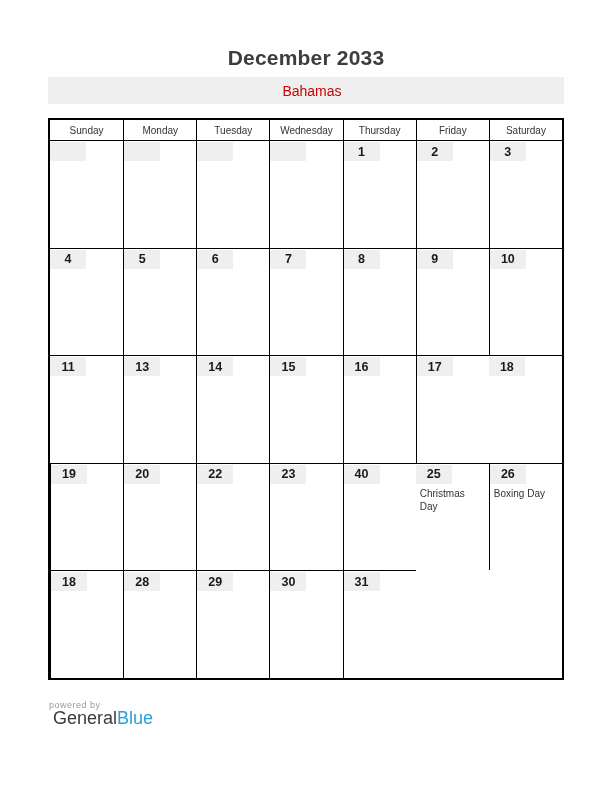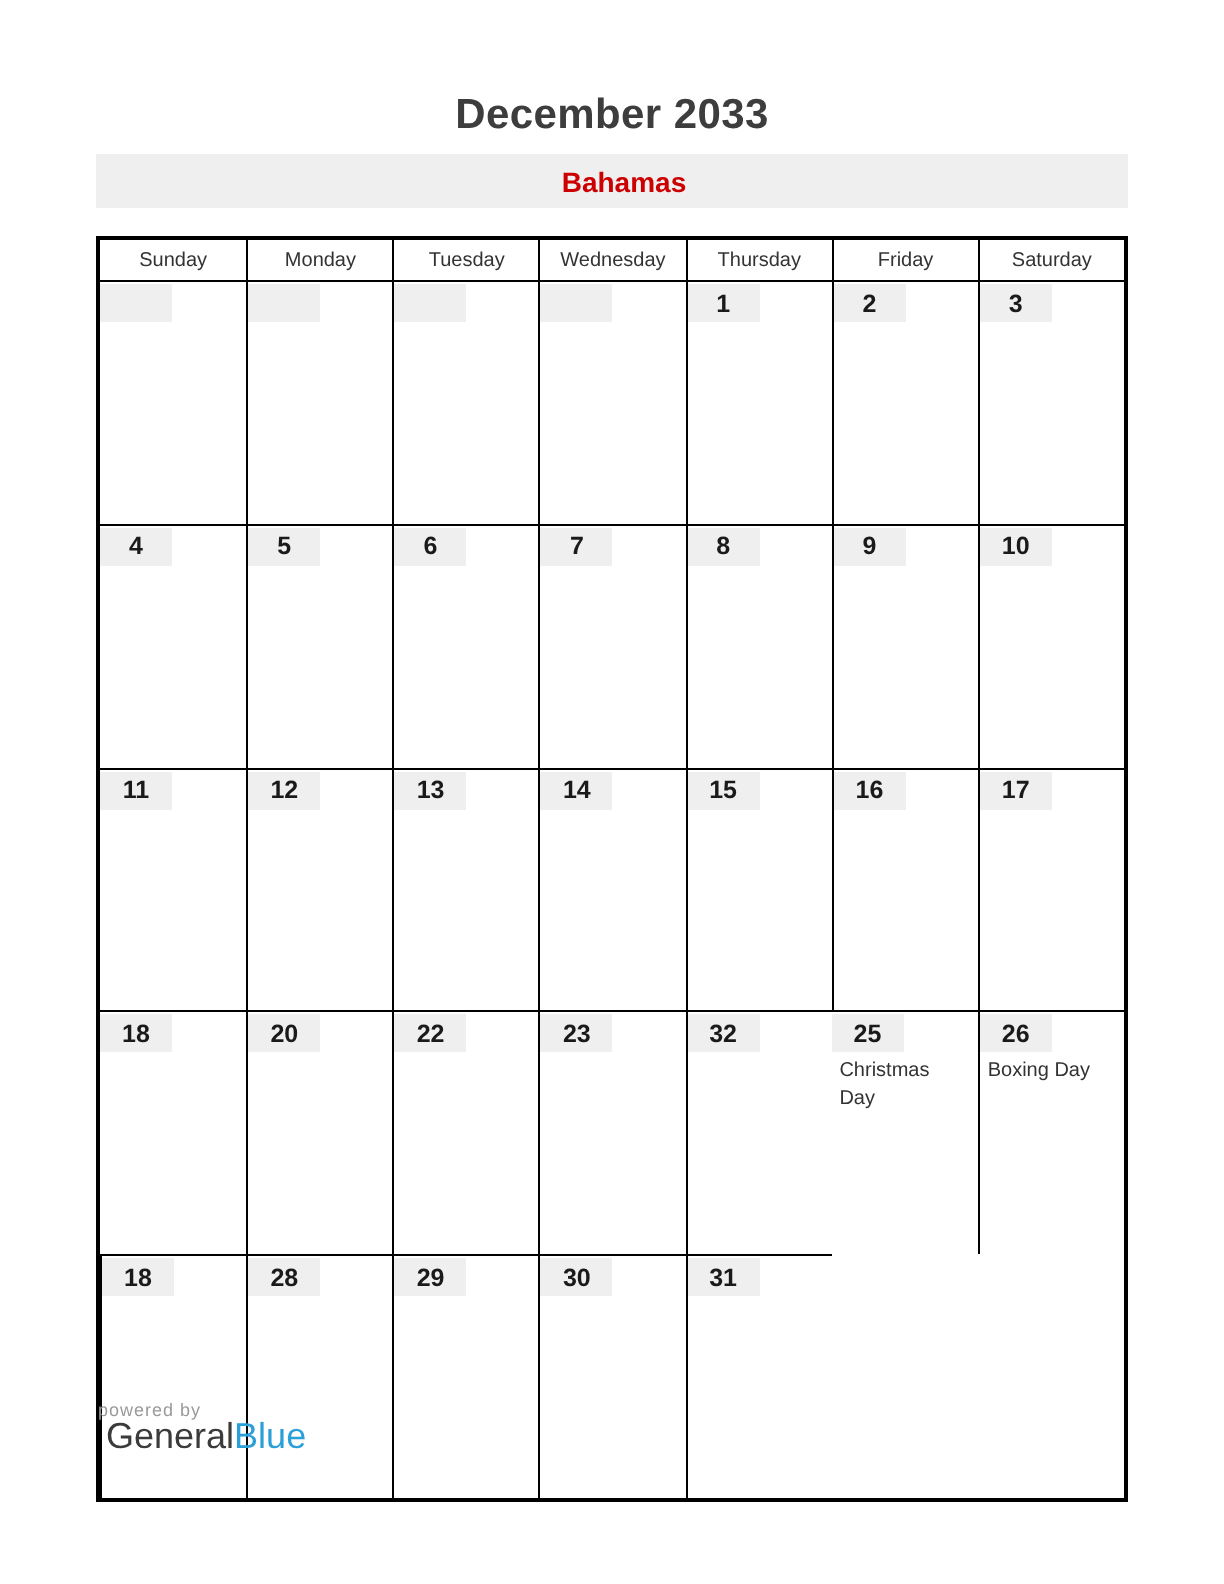--- a/index.html
+++ b/index.html
@@ -32,30 +32,30 @@
     left: 48px;
     width: 516px;
     height: 27px;
     background: var(--banner-bg, #efefef);
     display: flex;
     align-items: center;
     justify-content: center;
   }
   .country-label {
     font-size: 14px;
-    font-weight: bold;
+    font-weight: normal;
     color: var(--accent-red, #cc0000);
     padding-left: 12px;
   }
   .calendar {
     position: absolute;
     top: 118px;
     left: 48px;
     width: 516px;
-    height: 633px;
+    height: 562px;
     box-sizing: border-box;
     border: 2px solid var(--grid-border, #000000);
     display: grid;
     grid-template-columns: repeat(7, 1fr);
     grid-template-rows: 20px repeat(5, 1fr);
   }
   .hcell, .dcell {
     box-sizing: border-box;
     border-left: 1px solid var(--grid-border, #000000);
     border-top: 1px solid var(--grid-border, #000000);
@@ -167,51 +167,51 @@
       <div class="dcell">
         <div class="day-badge">9</div>
       </div>
       <div class="dcell">
         <div class="day-badge">10</div>
       </div>
       <div class="dcell first-col">
         <div class="day-badge">11</div>
       </div>
       <div class="dcell">
-        <div class="day-badge">12</div>
-      </div>
-      <div class="dcell">
         <div class="day-badge">13</div>
       </div>
       <div class="dcell">
         <div class="day-badge">14</div>
       </div>
       <div class="dcell">
         <div class="day-badge">15</div>
       </div>
       <div class="dcell">
         <div class="day-badge">16</div>
       </div>
       <div class="dcell">
         <div class="day-badge">17</div>
       </div>
       <div class="dcell first-col">
         <div class="day-badge">18</div>
       </div>
       <div class="dcell">
+        <div class="day-badge">19</div>
+      </div>
+      <div class="dcell">
         <div class="day-badge">20</div>
       </div>
       <div class="dcell">
         <div class="day-badge">22</div>
       </div>
       <div class="dcell">
         <div class="day-badge">23</div>
       </div>
       <div class="dcell">
-        <div class="day-badge">32</div>
+        <div class="day-badge">40</div>
       </div>
       <div class="dcell first-col">
         <div class="day-badge">25</div>
         <div class="holiday-label">Christmas Day</div>
       </div>
       <div class="dcell">
         <div class="day-badge">26</div>
         <div class="holiday-label">Boxing Day</div>
       </div>
       <div class="dcell">

